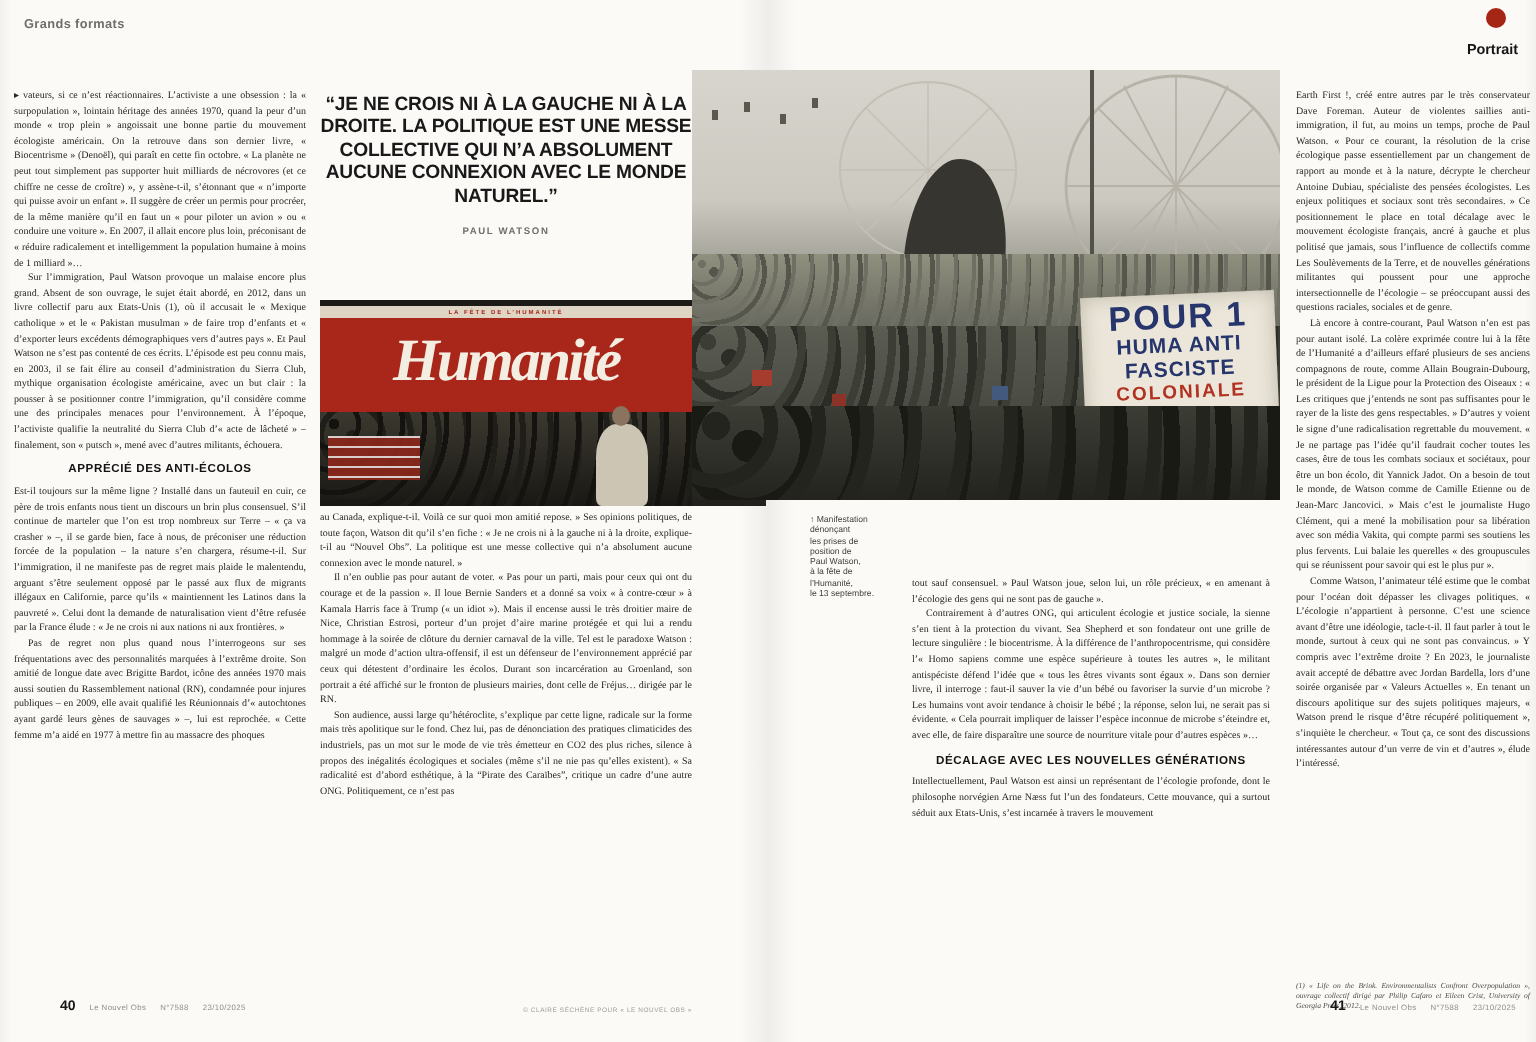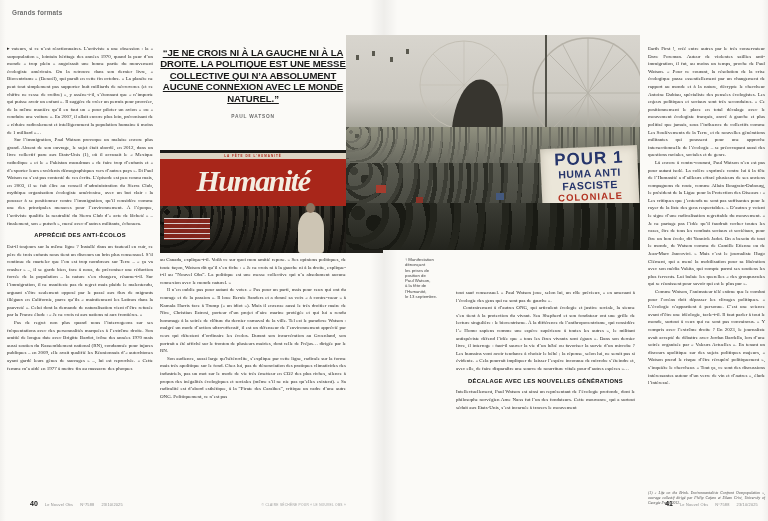--- a/index.html
+++ b/index.html
@@ -19,21 +19,21 @@
   .body-text{font:5px/7.6px "Liberation Serif",serif;color:#272624;text-align:justify;}
   .para{margin:0;text-indent:7px;}
   [data-bind-paras] .para:first-child{text-indent:0;}
   .col-heading{font:bold 5.8px/1 "Liberation Sans",sans-serif;color:#121212;text-align:center;letter-spacing:.3px;margin:6px 0 4px 0;}
   #left-col-outer{left:7px;top:45px;width:146px;height:452px;overflow:hidden;}
   #left-col-inner-text{left:160px;top:256px;width:186px;height:238px;overflow:hidden;}
   #right-col-inner{left:456px;top:289px;width:179px;height:228px;overflow:hidden;}
   #right-col-outer{left:648px;top:45px;width:117px;height:442px;overflow:hidden;}
   
   #pull-quote{left:158px;top:47px;width:190px;text-align:center;}
-  #pull-quote-text{font:bold 9.6px/11.4px "Liberation Sans",sans-serif;color:#191919;letter-spacing:-.1px;text-decoration:underline;}
+  #pull-quote-text{font:bold 9.6px/11.4px "Liberation Sans",sans-serif;color:#191919;letter-spacing:-.1px;}
   #pull-quote-attrib{font:bold 4.8px "Liberation Sans",sans-serif;color:#6e6e6e;letter-spacing:.8px;margin-top:10px;}
   
   #humanite-photo{left:160px;top:150px;width:186px;height:103px;overflow:hidden;background:linear-gradient(#45423a,#23211d 75%);padding-left:37px;}
   #humanite-topstrip{left:0;top:0;width:186px;height:3px;background:#1c1b18;}
   #humanite-cream{left:0;top:3px;width:186px;height:6px;background:#ded5c4;text-align:center;font:bold 3px/6px "Liberation Sans",sans-serif;color:#a8261a;letter-spacing:1px;}
   #humanite-band{left:0;top:9px;width:186px;height:47px;background:#a8261a;overflow:hidden;text-align:center;}
   #humanite-masthead{font:bold italic 30px/44px "Liberation Serif",serif;color:#f4eee2;letter-spacing:-1.5px;}
   #humanite-crowd{left:0;top:56px;width:186px;height:47px;
     background:
       repeating-radial-gradient(circle at 7px 6px, #14130f 0 2.6px, rgba(0,0,0,0) 2.6px 11px),
@@ -77,20 +77,24 @@
   #footer-left{left:30px;top:500px;display:flex;align-items:baseline;gap:7px;}
   #footer-right{right:10px;top:500px;display:flex;align-items:baseline;gap:7px;}
   #photo-credit{left:160px;top:503px;width:186px;text-align:right;font:3.2px "Liberation Sans",sans-serif;color:#9c9c9c;letter-spacing:.3px;}
 </style>
 </head>
 <body>
 
 <div id="spread">
 
   <div class="abs" id="header-left" data-bind="header.section">Grands formats</div>
+  <div class="abs" id="rubric">
+    <span id="rubric-dot"></span>
+    <div id="rubric-label" data-bind="header.rubric">Portrait</div>
+  </div>
 
   <div class="abs body-text" id="left-col-outer">
     <div data-bind-paras="article.left_outer.paras_before">
         <p class="para">▸ vateurs, si ce n’est réactionnaires. L’activiste a une obsession : la « surpopulation », lointain héritage des années 1970, quand la peur d’un monde « trop plein » angoissait une bonne partie du mouvement écologiste américain. On la retrouve dans son dernier livre, « Biocentrisme » (Denoël), qui paraît en cette fin octobre. « La planète ne peut tout simplement pas supporter huit milliards de nécrovores (et ce chiffre ne cesse de croître) », y assène-t-il, s’étonnant que « n’importe qui puisse avoir un enfant ». Il suggère de créer un permis pour procréer, de la même manière qu’il en faut un « pour piloter un avion » ou « conduire une voiture ». En 2007, il allait encore plus loin, préconisant de « réduire radicalement et intelligemment la population humaine à moins de 1 milliard »…</p>
         <p class="para">Sur l’immigration, Paul Watson provoque un malaise encore plus grand. Absent de son ouvrage, le sujet était abordé, en 2012, dans un livre collectif paru aux Etats-Unis (1), où il accusait le « Mexique catholique » et le « Pakistan musulman » de faire trop d’enfants et « d’exporter leurs excédents démographiques vers d’autres pays ». Et Paul Watson ne s’est pas contenté de ces écrits. L’épisode est peu connu mais, en 2003, il se fait élire au conseil d’administration du Sierra Club, mythique organisation écologiste américaine, avec un but clair : la pousser à se positionner contre l’immigration, qu’il considère comme une des principales menaces pour l’environnement. À l’époque, l’activiste qualifie la neutralité du Sierra Club d’« acte de lâcheté » – finalement, son « putsch », mené avec d’autres militants, échouera.</p>
       </div>
     <div class="col-heading" data-bind="article.left_outer.heading">APPRÉCIÉ DES ANTI-ÉCOLOS</div>
     <div data-bind-paras="article.left_outer.paras_after">
         <p class="para">Est-il toujours sur la même ligne ? Installé dans un fauteuil en cuir, ce père de trois enfants nous tient un discours un brin plus consensuel. S’il continue de marteler que l’on est trop nombreux sur Terre – « ça va crasher » –, il se garde bien, face à nous, de préconiser une réduction forcée de la population – la nature s’en chargera, résume-t-il. Sur l’immigration, il ne manifeste pas de regret mais plaide le malentendu, arguant s’être seulement opposé par le passé aux flux de migrants illégaux en Californie, parce qu’ils « maintiennent les Latinos dans la pauvreté ». Celui dont la demande de naturalisation vient d’être refusée par la France élude : « Je ne crois ni aux nations ni aux frontières. »</p>
         <p class="para">Pas de regret non plus quand nous l’interrogeons sur ses fréquentations avec des personnalités marquées à l’extrême droite. Son amitié de longue date avec Brigitte Bardot, icône des années 1970 mais aussi soutien du Rassemblement national (RN), condamnée pour injures publiques – en 2009, elle avait qualifié les Réunionnais d’« autochtones ayant gardé leurs gènes de sauvages » –, lui est reprochée. « Cette femme m’a aidé en 1977 à mettre fin au massacre des phoques</p>

